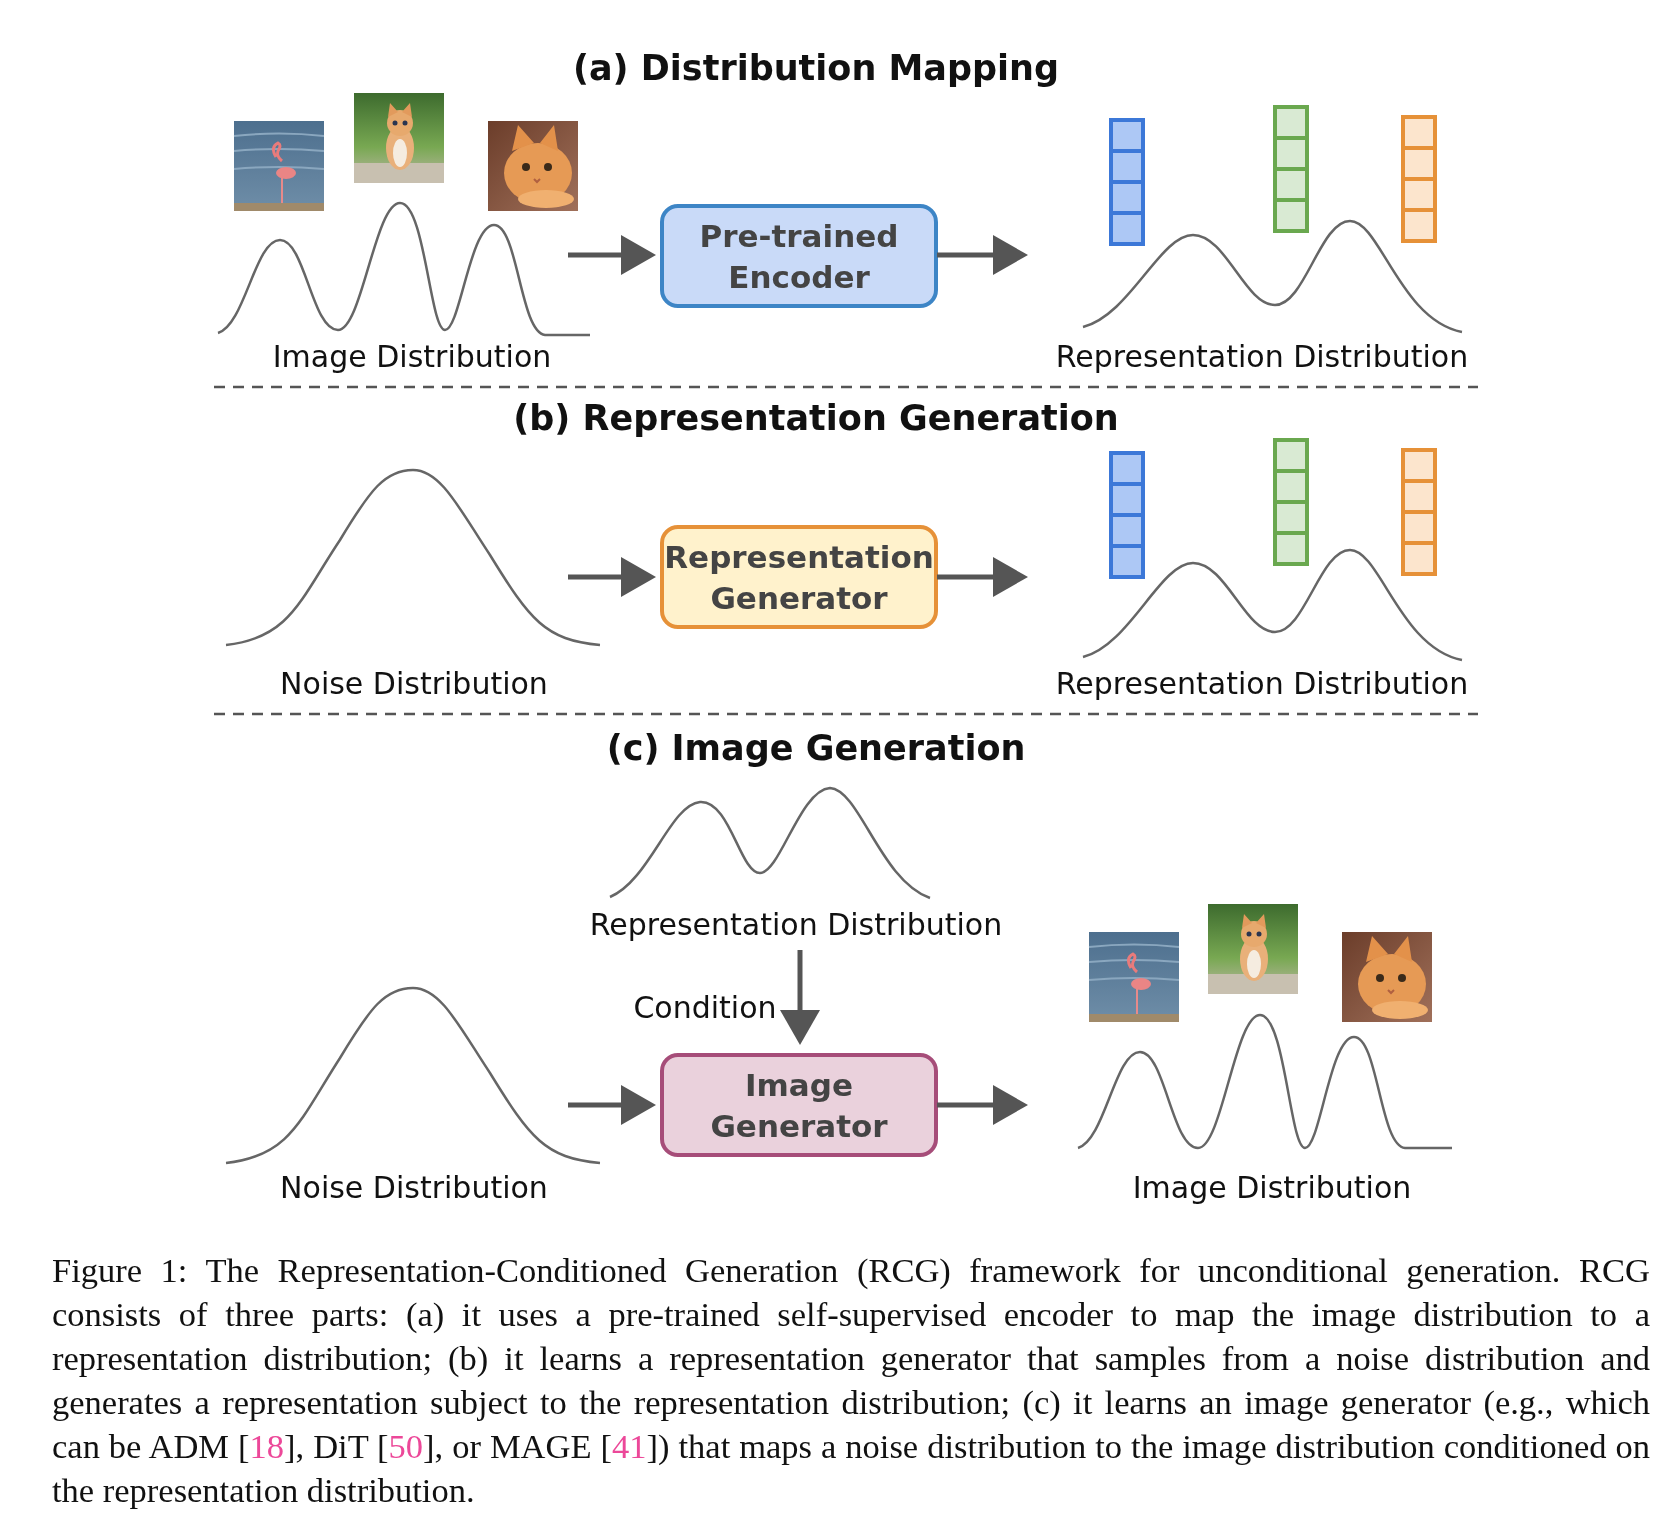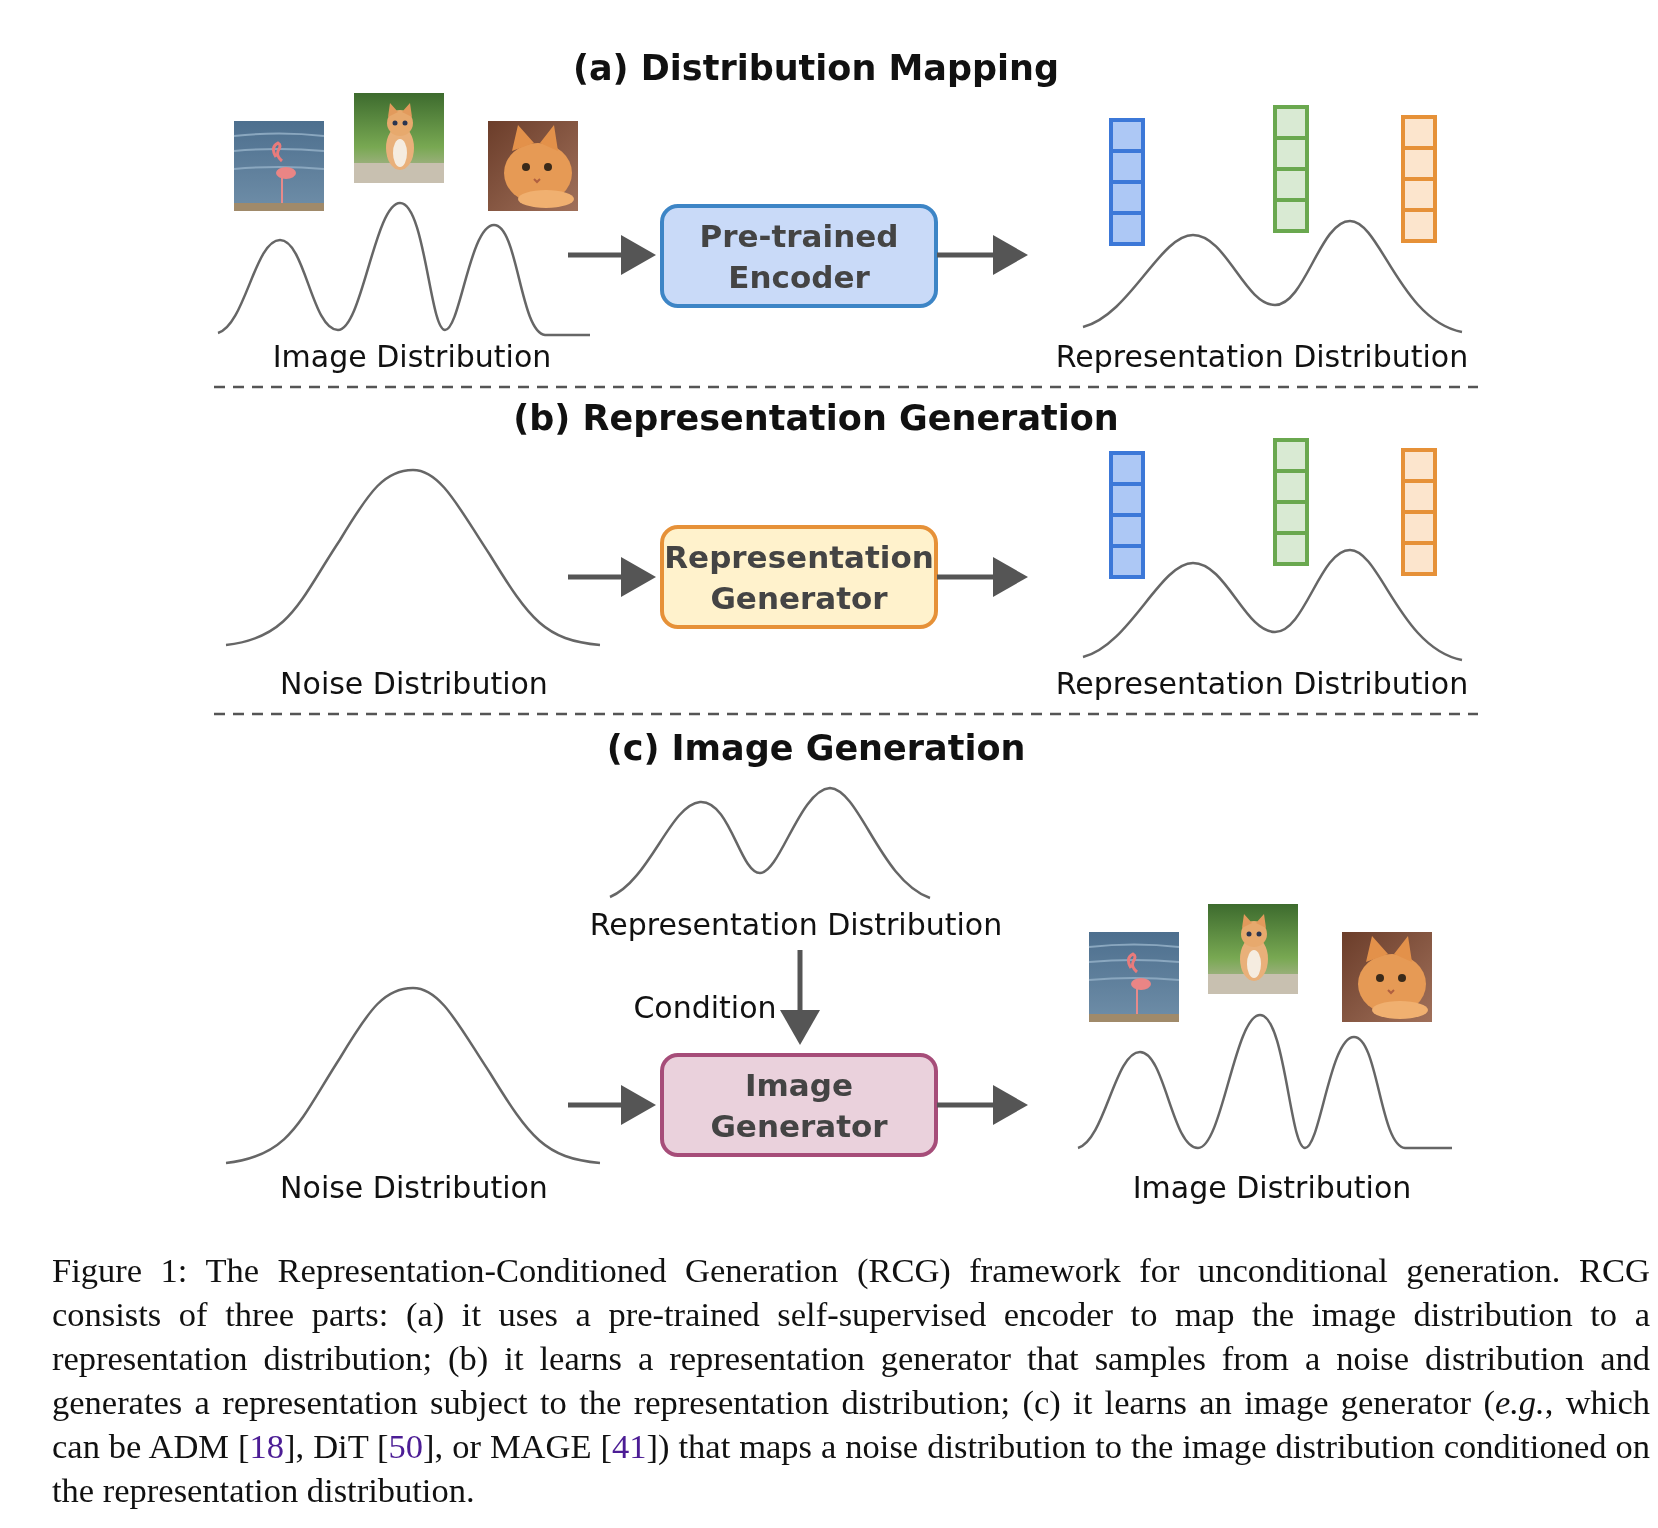--- a/index.html
+++ b/index.html
@@ -6,22 +6,22 @@
   body { width:1658px; height:1528px; position:relative; overflow:hidden; font-family:"Liberation Sans", sans-serif; }
   #diagram { position:absolute; left:0; top:0; width:1658px; height:1230px; }
   .sec-title { font-family:"DejaVu Sans", sans-serif; font-weight:bold; font-size:35px; fill:#111; }
   .dist-label { font-family:"DejaVu Sans", sans-serif; font-size:30px; fill:#111; }
   .box-label { font-family:"DejaVu Sans", sans-serif; font-weight:bold; font-size:31px; fill:#444; }
   .curve { fill:none; stroke:#666; stroke-width:2.5; }
   .arrow-line { stroke:#555; stroke-width:5; }
   .divider { stroke:#555; stroke-width:2.5; stroke-dasharray:11 8; }
   #caption { position:absolute; left:52px; top:1248px; width:1598px; font-family:"Liberation Serif", serif; font-size:34.5px; line-height:44px; color:#111; text-align:justify; }
   #caption .bold { font-weight:normal; }
-  #caption .ital { font-style:italic; }
-  #caption .cite { color:#4c1d95; }
+  #caption .ital { }
+  #caption .cite { color:#ec4899; }
 </style>
 </head>
 <body>
 
 <svg id="diagram" viewBox="0 0 1658 1230" xmlns="http://www.w3.org/2000/svg">
   <defs>
     <marker id="arrowhead" markerWidth="8" markerHeight="8" refX="5" refY="4" orient="auto" markerUnits="strokeWidth">
       <path d="M0,0 L7,4 L0,8 z" fill="#555"></path>
     </marker>
     <linearGradient id="water" x1="0" y1="0" x2="0" y2="1">

